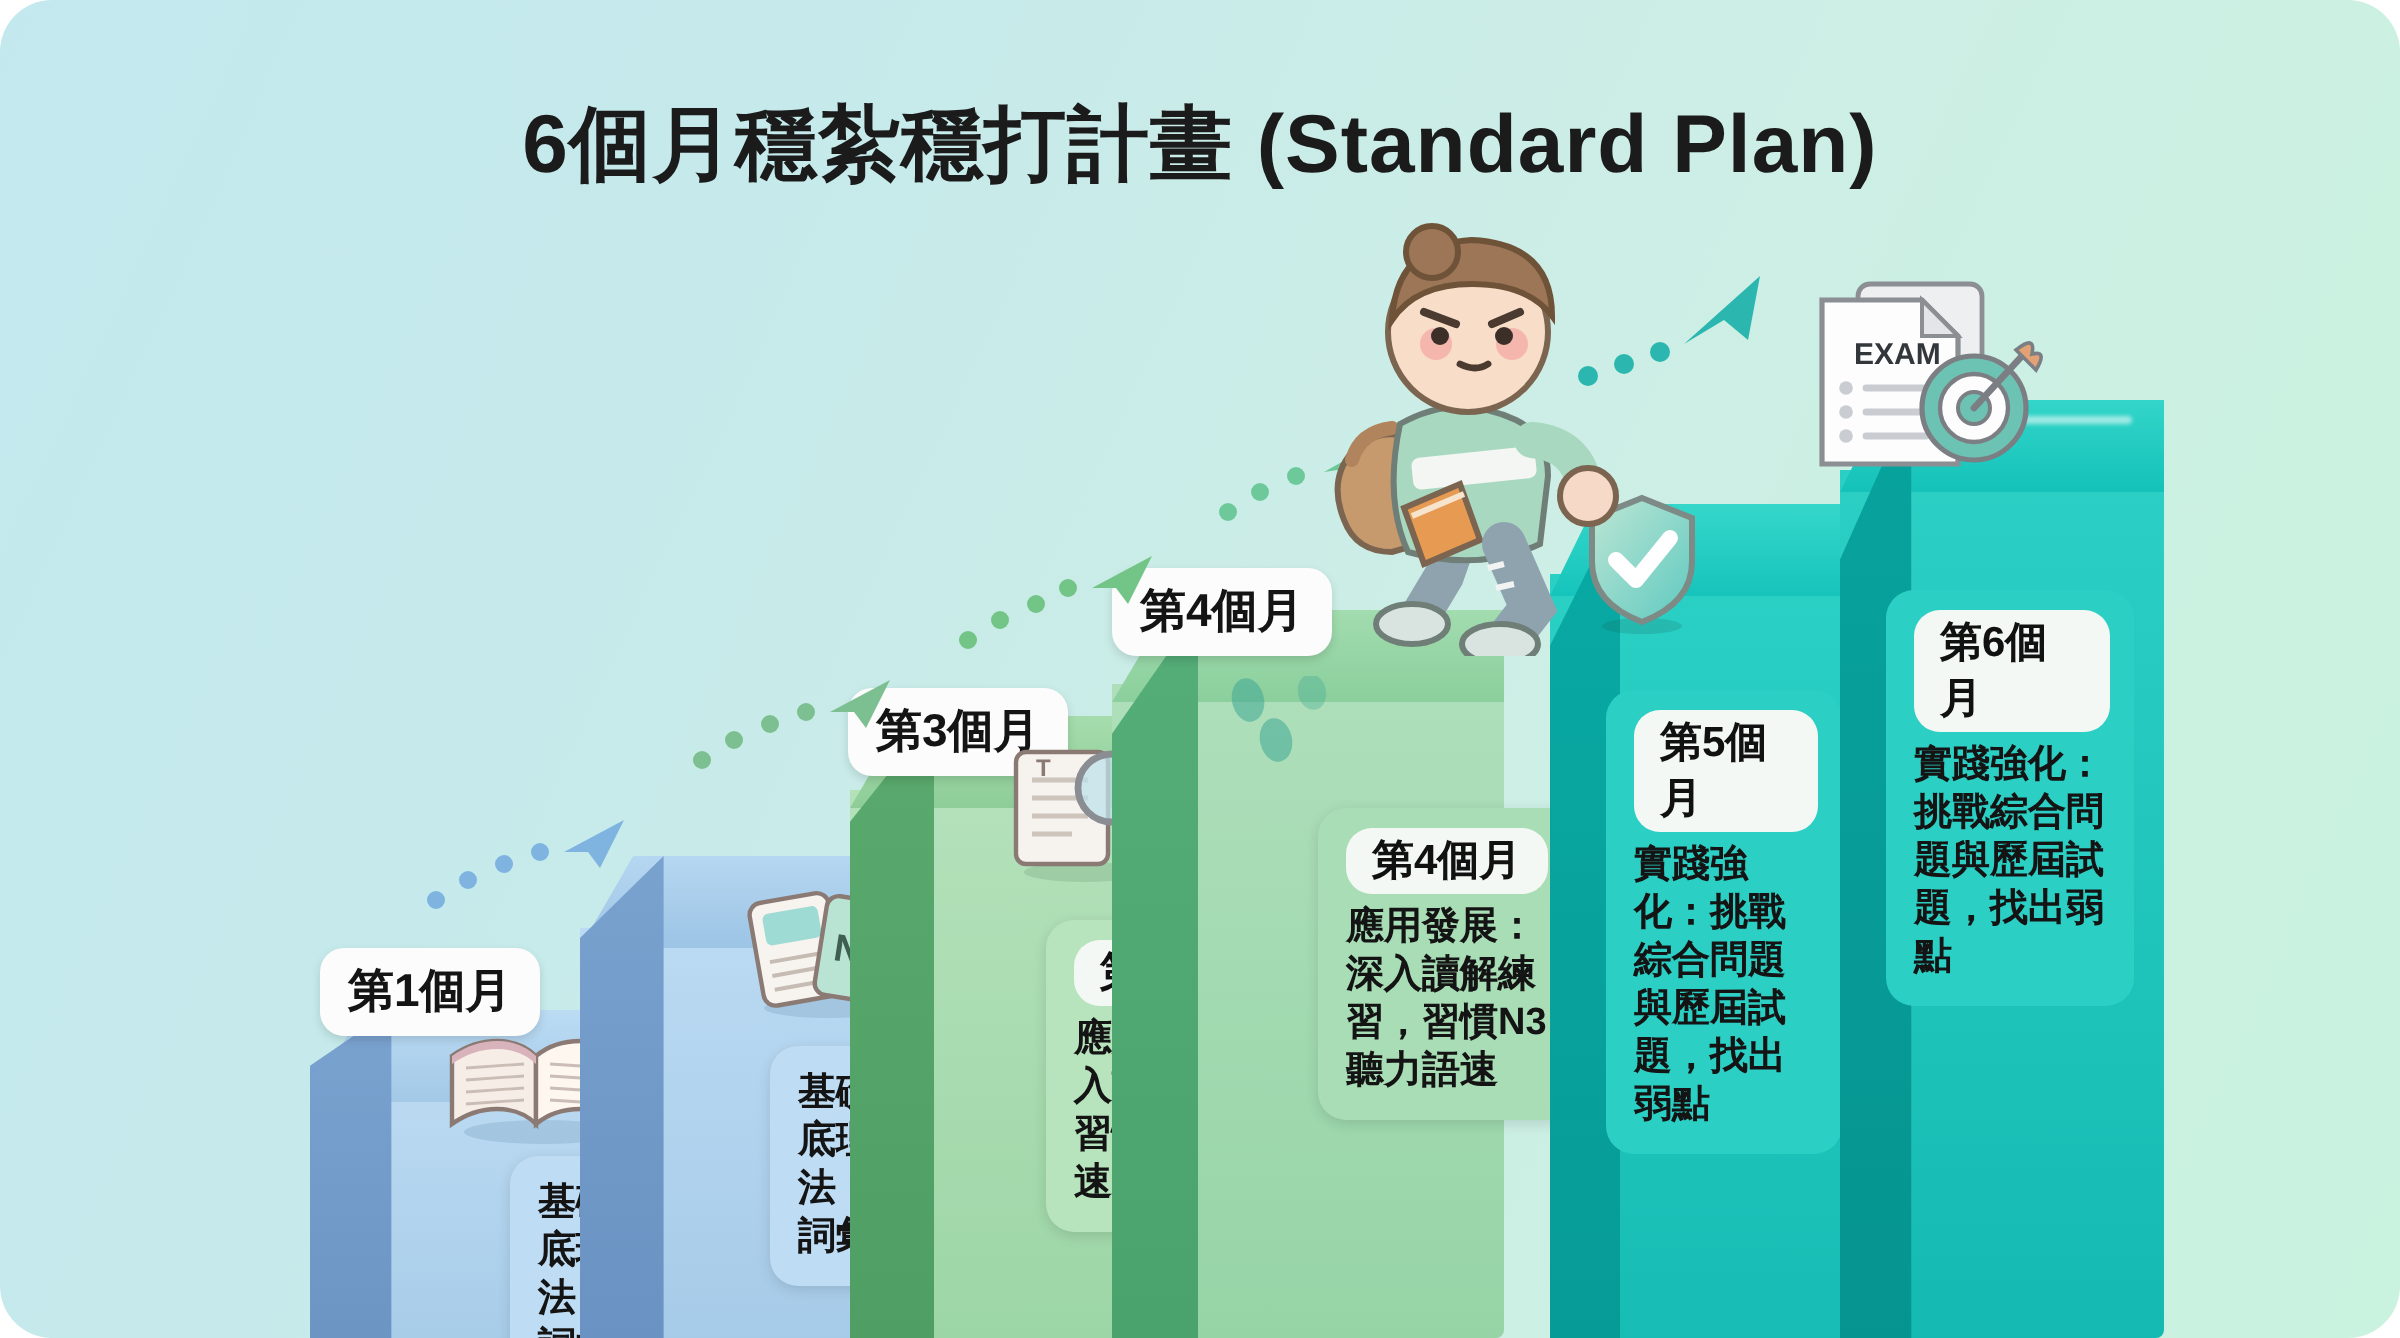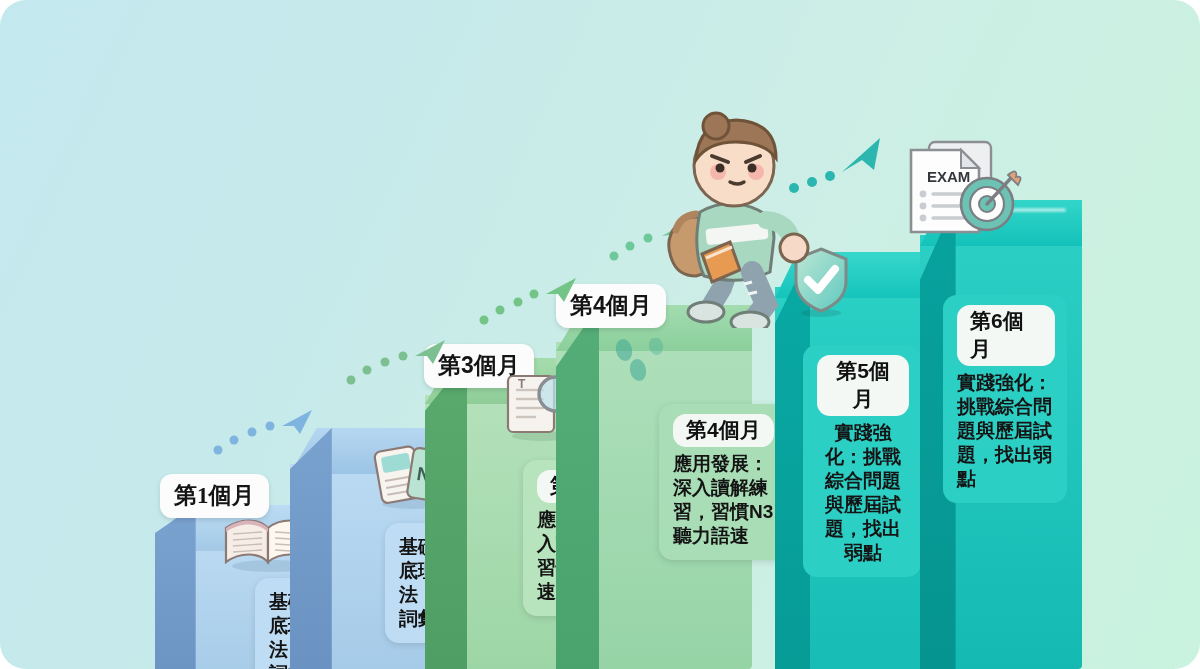--- a/index.html
+++ b/index.html
@@ -55,27 +55,28 @@
   
   .arrow{position:absolute;}
   
   .ico{position:absolute;}
 </style>
 </head>
 <body>
 
 <div id="canvas">
 
+  <div class="title">6個月穩紮穩打計畫 (Standard Plan)</div>
 
   <div class="step" style="left:155px;top:505px;width:185px;height:164px;">
     <div class="front" style="background:linear-gradient(180deg,#bcdaf2,#a8cde9);height:130px;"></div>
     <div class="topskew" style="background:linear-gradient(180deg,#bcdcf4,#a3c9e7);"></div>
     <div class="sidedark" style="background:linear-gradient(180deg,#7ba3d0,#6d95c4);"></div>
   </div>
-  <div class="month-tab" style="left:160px;top:474px;font-family:Liberation Serif, serif;">
+  <div class="month-tab" style="left:160px;top:474px;">
     <span>第1個月</span>
   </div>
 
   <div class="ico" style="left:218px;top:510px;">
     <svg width="104" height="64" viewBox="0 0 104 64">
       <ellipse cx="54" cy="56" rx="40" ry="6" fill="rgba(40,90,120,.14)"></ellipse>
       <path d="M8 18 C22 8, 40 8, 50 18 L50 52 C40 42, 22 42, 8 52 Z" fill="#f6eee6" stroke="#8b7a74" stroke-width="2.2"></path>
       <path d="M96 18 C82 8, 62 8, 50 18 L50 52 C62 42, 82 42, 96 52 Z" fill="#fdf7f0" stroke="#8b7a74" stroke-width="2.2"></path>
       <path d="M8 18 C22 8, 40 8, 50 18 L50 22 C40 12, 22 12, 8 22 Z" fill="#d9b3bb"></path>
       <g stroke="#c9bdb5" stroke-width="1.4">
@@ -184,21 +185,21 @@
       <path d="M32 6 L57 16 L57 38 C57 54, 45 63, 32 68 C19 63, 7 54, 7 38 L7 16 Z" fill="url(#shieldg)" stroke="#7e8a86" stroke-width="3"></path>
       <defs>
           <linearGradient id="shieldg" x1="0" y1="0" x2="1" y2="1">
         <stop offset="0%" stop-color="#bde6d4"></stop>
             <stop offset="100%" stop-color="#5fc9c0"></stop>
       </linearGradient>
         </defs>
       <path d="M19 37 L29 47 L46 26" fill="none" stroke="#ffffff" stroke-width="8" stroke-linecap="round" stroke-linejoin="round"></path>
     </svg>
   </div>
-  <div class="desc-card" style="left:803px;top:345px;width:92px;background:#2ccfc4;box-shadow:none;text-align:center;">
+  <div class="desc-card" style="left:803px;top:345px;width:92px;background:#2ccfc4;box-shadow:none;">
     <span class="pill">第5個月</span>
     <div class="body">實踐強化：挑戰綜合問題與歷屆試題，找出弱點</div>
   </div>
 
   <div class="step" style="left:920px;top:200px;width:162px;height:469px;">
     <div class="front" style="background:linear-gradient(180deg,#2ccfc4,#14bab2);height:434px;"></div>
     <div class="topskew" style="background:linear-gradient(180deg,#33d5c9,#14c2b9);"></div>
     <div class="sidedark" style="background:linear-gradient(180deg,#08a39e,#069490);"></div>
     <div class="gloss"></div>
   </div>

